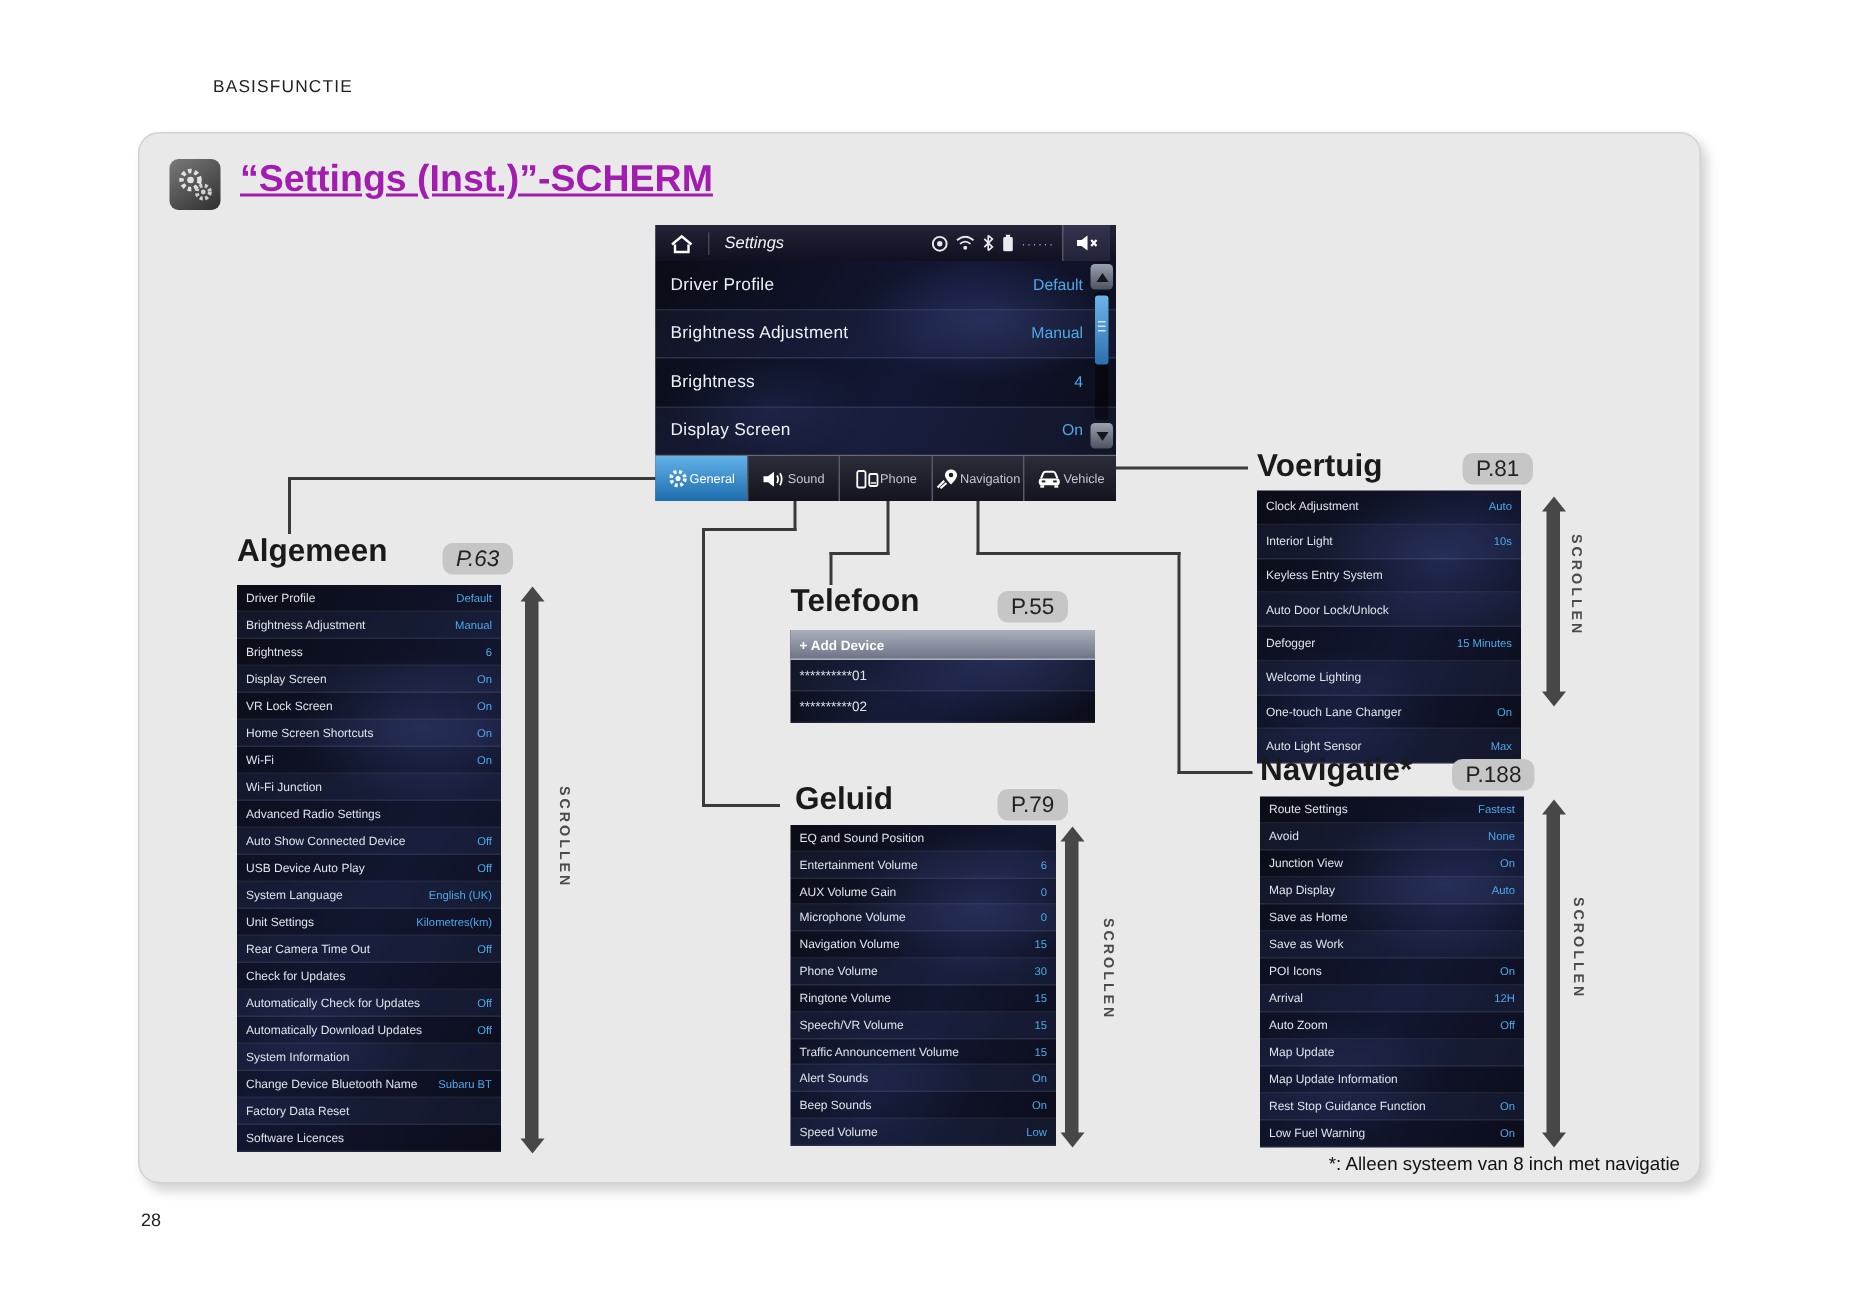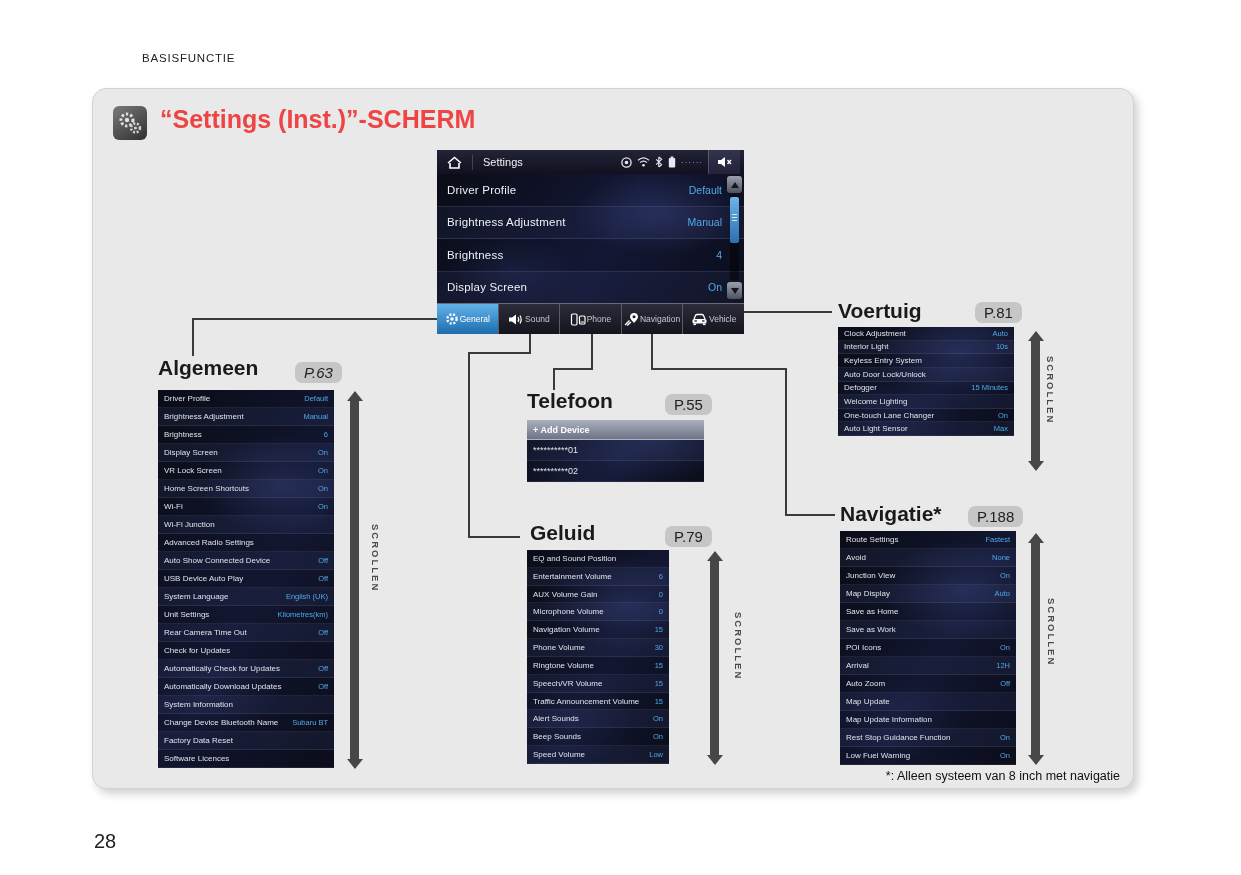--- a/index.html
+++ b/index.html
@@ -5,35 +5,35 @@
   * { margin:0; padding:0; box-sizing:border-box; }
   html,body { background:#fff; }
   body { width:1241px; height:875px; position:relative; font-family:"Liberation Sans",sans-serif; overflow:hidden; }
 
   .abs { position:absolute; }
 
   
   #basisfunctie { left:94px; top:52px; font-size:11.5px; letter-spacing:.8px; color:#222;padding-left:48px; }
   #panel { left:92px; top:88px; width:1042px; height:701px; background:#e9e9e9;
            border:1px solid #d2d2d2; border-radius:14px; box-shadow:4px 5px 8px rgba(0,0,0,.18); }
-  #page-number { left:94px; top:806px; font-size:20px; color:#222;margin-top:24px; }
+  #page-number { left:94px; top:806px; font-size:12px; color:#222; }
   #footnote { left:0; top:769px; width:1120px; text-align:right; font-size:12.5px; color:#111; }
 
   #title-icon { left:113px; top:106px; width:34px; height:34px; border-radius:6px;
                 background:linear-gradient(145deg,#7a7a7a,#2f2f2f); display:flex; align-items:center; justify-content:center; }
-  #page-title { left:160px; top:105px; font-size:25px; font-weight:bold; color:#ef4444; }
+  #page-title { left:160px; top:105px; font-size:25px; font-weight:bold; color:#a21caf;text-decoration:underline; }
 
   
   .cline { background:#3a3a3a; }
 
   
   #shot { left:437px; top:150px; width:307px; height:184px; display:flex; flex-direction:column;
           background:#0d0f1c; }
   #shot-header { height:24px; flex:0 0 24px; display:flex; align-items:center;
-                 background:linear-gradient(#232337,#101020); color:#fff; position:relative; }
+                 background:linear-gradient(#232337,#101020); color:#fff; position:relative;font-style:italic; }
   #shot-home { width:36px; display:flex; justify-content:center; border-right:1px solid rgba(255,255,255,.18); }
   #shot-title { font-size:11px; margin-left:10px; color:#f0f0f5; }
   #shot-status { position:absolute; right:0; top:0; height:24px; display:flex; align-items:center; gap:5px; padding-right:4px; }
   #mute-box { width:32px; height:24px; display:flex; align-items:center; justify-content:center;
               border-left:1px solid rgba(255,255,255,.2); background:rgba(120,130,180,.18); }
   .dots { font-size:8px; color:#9aa0b4; letter-spacing:1px; }
 
   #shot-body { flex:1; display:flex; position:relative;
      background:
        radial-gradient(ellipse 120px 60px at 72% 30%, rgba(80,100,180,.28), transparent 70%),
@@ -345,41 +345,41 @@
     <div class="mrow">
       <span class="ml">Software Licences</span>
       <span class="mv"></span>
     </div>
   </div>
 <div class="abs sbar" style="left:350px;top:400px;height:360px;"></div>
 <div class="scrolltxt" style="left:381px;top:524px;">SCROLLEN</div>
 
 <div class="abs sec-title" style="left:527px;top:389px;font-size:21px;">Telefoon</div>
 <div class="abs badge" style="left:665px;top:394px;">P.55</div>
-<div class="abs mini" id="telefoon-box" style="left:527px;top:420px;width:177px;height:62px;">
+<div class="abs mini" id="telefoon-box" style="left:527px;top:420px;width:203px;height:62px;">
 
     <div class="mrow hdr">
       <span class="ml">+ Add Device</span>
       <span class="mv"></span>
     </div>
 
     <div class="mrow">
       <span class="ml">**********01</span>
       <span class="mv"></span>
     </div>
 
     <div class="mrow">
       <span class="ml">**********02</span>
       <span class="mv"></span>
     </div>
   </div>
 
 <div class="abs sec-title" style="left:530px;top:521px;font-size:21px;">Geluid</div>
 <div class="abs badge" style="left:665px;top:526px;">P.79</div>
-<div class="abs mini" id="geluid-box" style="left:527px;top:550px;width:142px;height:214px;">
+<div class="abs mini" id="geluid-box" style="left:527px;top:550px;width:177px;height:214px;">
 
     <div class="mrow">
       <span class="ml">EQ and Sound Position</span>
       <span class="mv"></span>
     </div>
 
     <div class="mrow">
       <span class="ml">Entertainment Volume</span>
       <span class="mv">6</span>
     </div>
@@ -432,21 +432,21 @@
     <div class="mrow">
       <span class="ml">Speed Volume</span>
       <span class="mv">Low</span>
     </div>
   </div>
 <div class="abs sbar" style="left:710px;top:560px;height:196px;"></div>
 <div class="scrolltxt" style="left:744px;top:612px;">SCROLLEN</div>
 
 <div class="abs sec-title" style="left:838px;top:299px;font-size:21px;">Voertuig</div>
 <div class="abs badge" style="left:975px;top:302px;">P.81</div>
-<div class="abs mini" id="voertuig-box" style="left:838px;top:327px;width:176px;height:109px;">
+<div class="abs mini" id="voertuig-box" style="left:838px;top:327px;width:176px;height:182px;">
 
     <div class="mrow">
       <span class="ml">Clock Adjustment</span>
       <span class="mv">Auto</span>
     </div>
 
     <div class="mrow">
       <span class="ml">Interior Light</span>
       <span class="mv">10s</span>
     </div>

